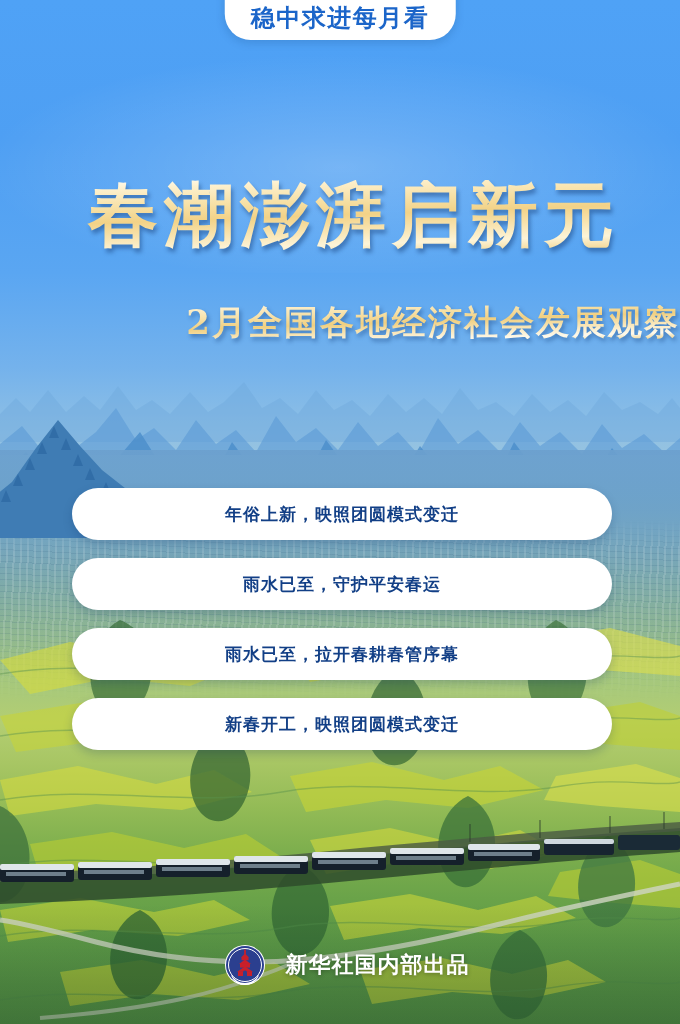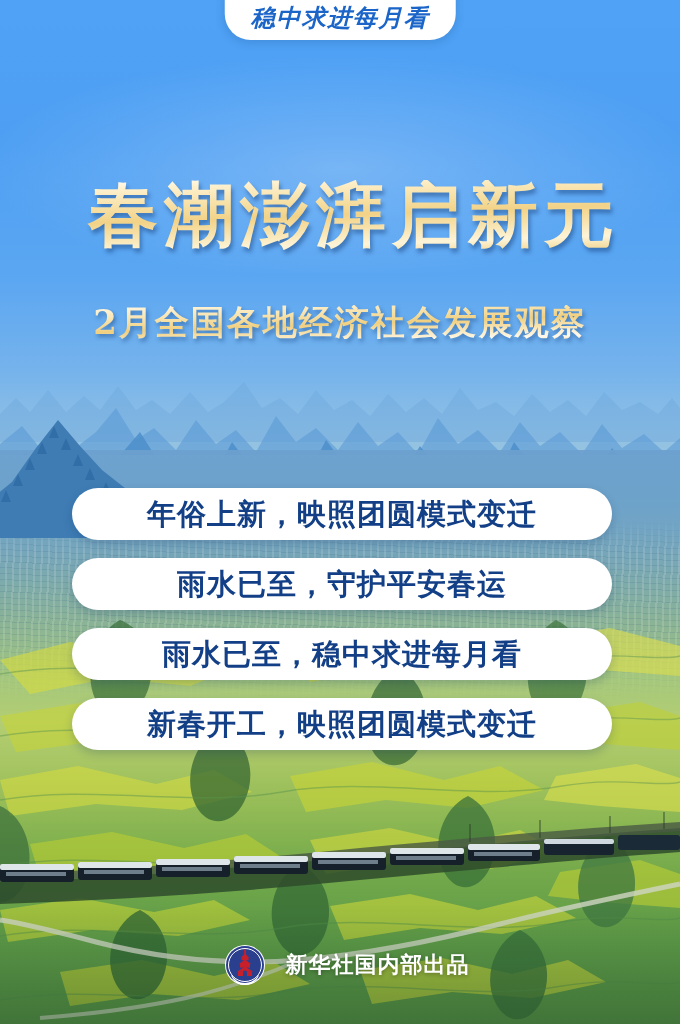--- a/index.html
+++ b/index.html
@@ -116,42 +116,42 @@
     position:absolute; left:50%; top:-10px; transform:translateX(-50%);
     background:#ffffff;
     border-radius:0 0 26px 26px;
     padding:16px 26px 10px 26px;
     box-shadow:0 3px 9px rgba(10,55,110,.18);
     z-index:20;
   }
   .badge-text {
     font-family:"DejaVu Sans", "Liberation Sans", sans-serif;
     font-size:24px; font-weight:bold; letter-spacing:1.5px;
-    color:#1b65c9; white-space:nowrap; line-height:1;font-style:italic;
+    color:#1b65c9; white-space:nowrap; line-height:1;
   }
 
   
   .headline-wrap {
     position:absolute; left:0; top:180px; width:680px; text-align:center; z-index:18;
   }
   .headline {
     font-family:"DejaVu Serif", "Liberation Serif", serif;
     font-size:70px; font-weight:bold; letter-spacing:6px;
     line-height:1;
     background:linear-gradient(178deg,
       #ffffff 0%, #fdf0cd 14%, #f7e0a5 34%,
       #f2d287 50%, #f8e3ae 66%, #fdf4d8 82%, #f0cf82 100%);
     -webkit-background-clip:text; background-clip:text;
     color:transparent; -webkit-text-fill-color:transparent;
     filter:drop-shadow(2px 4px 2px rgba(20,60,120,.48));
     white-space:nowrap;
     padding-left:28px;
   }
   .subhead-wrap {
-    position:absolute; left:0; top:305px; width:680px; text-align:center; z-index:18;
+    position:absolute; left:0; top:305px; width:680px; text-align:right; z-index:18;
   }
   .subhead {
     font-family:"DejaVu Serif", "Liberation Serif", serif;
     font-size:34px; font-weight:bold; letter-spacing:2px; line-height:1;
     background:linear-gradient(178deg,
       #ffffff 0%, #fdf1d2 16%, #f6dfa4 38%,
       #f0cf80 54%, #f9e7bb 72%, #fefaee 88%, #eccf85 100%);
     -webkit-background-clip:text; background-clip:text;
     color:transparent; -webkit-text-fill-color:transparent;
     filter:drop-shadow(2px 3px 2px rgba(20,60,120,.45));
@@ -165,21 +165,21 @@
     z-index:19;
   }
   .pill {
     height:52px; border-radius:26px;
     background:#ffffff;
     display:flex; align-items:center; justify-content:center;
     box-shadow:0 4px 10px rgba(12,50,100,.22);
   }
   .pill-text {
     font-family:"DejaVu Sans", "Liberation Sans", sans-serif;
-    font-size:29px; font-weight:bold; letter-spacing:1px;
+    font-size:17px; font-weight:bold; letter-spacing:1px;
     color:#123f86; white-space:nowrap; line-height:1;
   }
 
   
   .footer {
     position:absolute; left:0; bottom:38px; width:680px;
     display:flex; align-items:center; justify-content:center; gap:20px;
     z-index:19;
     padding-left:13px;
   }
@@ -362,21 +362,21 @@
   </div>
 
   <div class="pills">
     <div class="pill">
       <div class="pill-text">年俗上新，映照团圆模式变迁</div>
     </div>
     <div class="pill">
       <div class="pill-text">雨水已至，守护平安春运</div>
     </div>
     <div class="pill">
-      <div class="pill-text">雨水已至，稳中求进每月看</div>
+      <div class="pill-text">雨水已至，拉开春耕春管序幕</div>
     </div>
     <div class="pill">
       <div class="pill-text">新春开工，映照团圆模式变迁</div>
     </div>
   </div>
 
   <div class="footer">
     <div class="logo">
       <svg viewBox="0 0 42 42">
         <circle cx="21" cy="21" r="20" fill="#ffffff"></circle>

